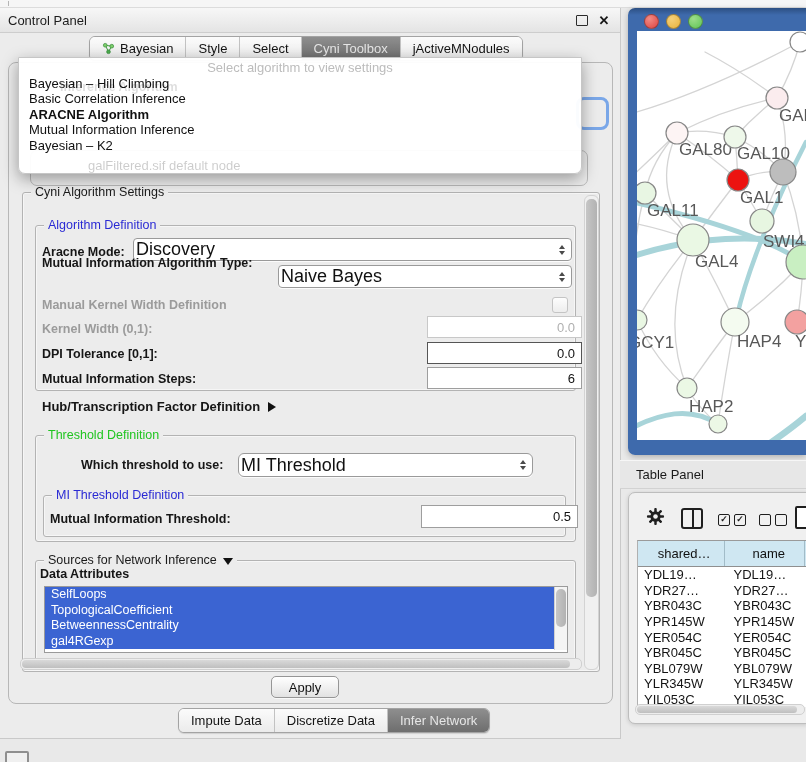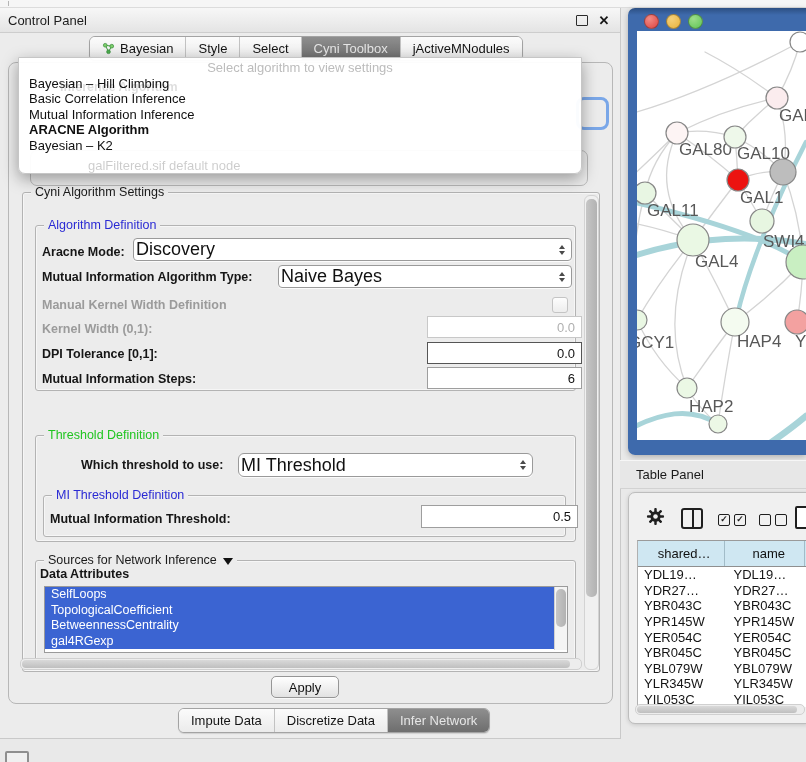--- a/index.html
+++ b/index.html
@@ -148,22 +148,22 @@
     <div id="ghost-focus-ring"></div>
     <span class="ghost-text" style="left:60px;top:72px;opacity:.13;">Inference Algorithm</span>
     <span class="ghost-text" style="left:88px;top:150px;opacity:.2;font-weight:normal;font-size:13px;">galFiltered.sif default node</span>
 
     <div id="algo-popup">
       <div class="popup-header">Select algorithm to view settings</div>
       <div>
 
       <div class="popup-item">Bayesian – Hill Climbing</div>
           <div class="popup-item">Basic Correlation Inference</div>
+          <div class="popup-item selected">ARACNE Algorithm</div>
           <div class="popup-item">Mutual Information Inference</div>
-          <div class="popup-item selected">ARACNE Algorithm</div>
           <div class="popup-item">Bayesian – K2</div>
         </div>
     </div>
 
     <div class="group" style="left:22px;top:184px;width:576px;height:478px;">
       <span class="legend">Cyni Algorithm Settings</span>
     </div>
     <div class="vsb" style="left:584px;top:187px;width:13px;height:473px;">
       <div class="thumb" style="top:3px;height:398px;"></div>
     </div>
@@ -172,21 +172,21 @@
       <span class="legend blue">Algorithm Definition</span>
     </div>
     <span class="lbl" style="left:42px;top:237px;">Aracne Mode:</span>
     <div class="combo" style="left:133px;top:230px;width:435px;height:21px;">
       <span>Discovery</span>
       <span class="arrows">
           <span class="tri-up"></span>
           <span class="tri-dn"></span>
         </span>
     </div>
-    <span class="lbl" style="left:42px;top:262px;">Mutual Information Algorithm Type:</span>
+    <span class="lbl" style="left:42px;top:248px;">Mutual Information Algorithm Type:</span>
     <div class="combo" style="left:278px;top:257px;width:290px;height:21px;">
       <span>Naive Bayes</span>
       <span class="arrows">
           <span class="tri-up"></span>
           <span class="tri-dn"></span>
         </span>
     </div>
     <span class="lbl dis" style="left:42px;top:290px;">Manual Kernel Width Definition</span>
     <span class="checkbox" style="left:552px;top:289px;"></span>
     <span class="lbl dis" style="left:42px;top:314px;">Kernel Width (0,1):</span>
@@ -195,20 +195,23 @@
       </div>
     <span class="lbl" style="left:42px;top:339px;">DPI Tolerance [0,1]:</span>
     <div class="field strong" style="left:427px;top:334px;width:141px;height:20px;">
         <span>0.0</span>
       </div>
     <span class="lbl" style="left:42px;top:364px;">Mutual Information Steps:</span>
     <div class="field" style="left:427px;top:359px;width:141px;height:20px;">
         <span>6</span>
       </div>
 
+    <span class="lbl" style="left:42px;top:391px;font-size:13px;">
+      <span>Hub/Transcription Factor Definition</span><span class="arrow-right"></span>
+    </span>
 
     <div class="group" style="left:35px;top:427px;width:539px;height:105px;">
       <span class="legend green">Threshold Definition</span>
     </div>
     <span class="lbl" style="left:81px;top:450px;">Which threshold to use:</span>
     <div class="combo" style="left:238px;top:445px;width:291px;height:22px;border-radius:6px;">
       <span>MI Threshold</span>
       <span class="arrows">
           <span class="tri-up"></span>
           <span class="tri-dn"></span>

